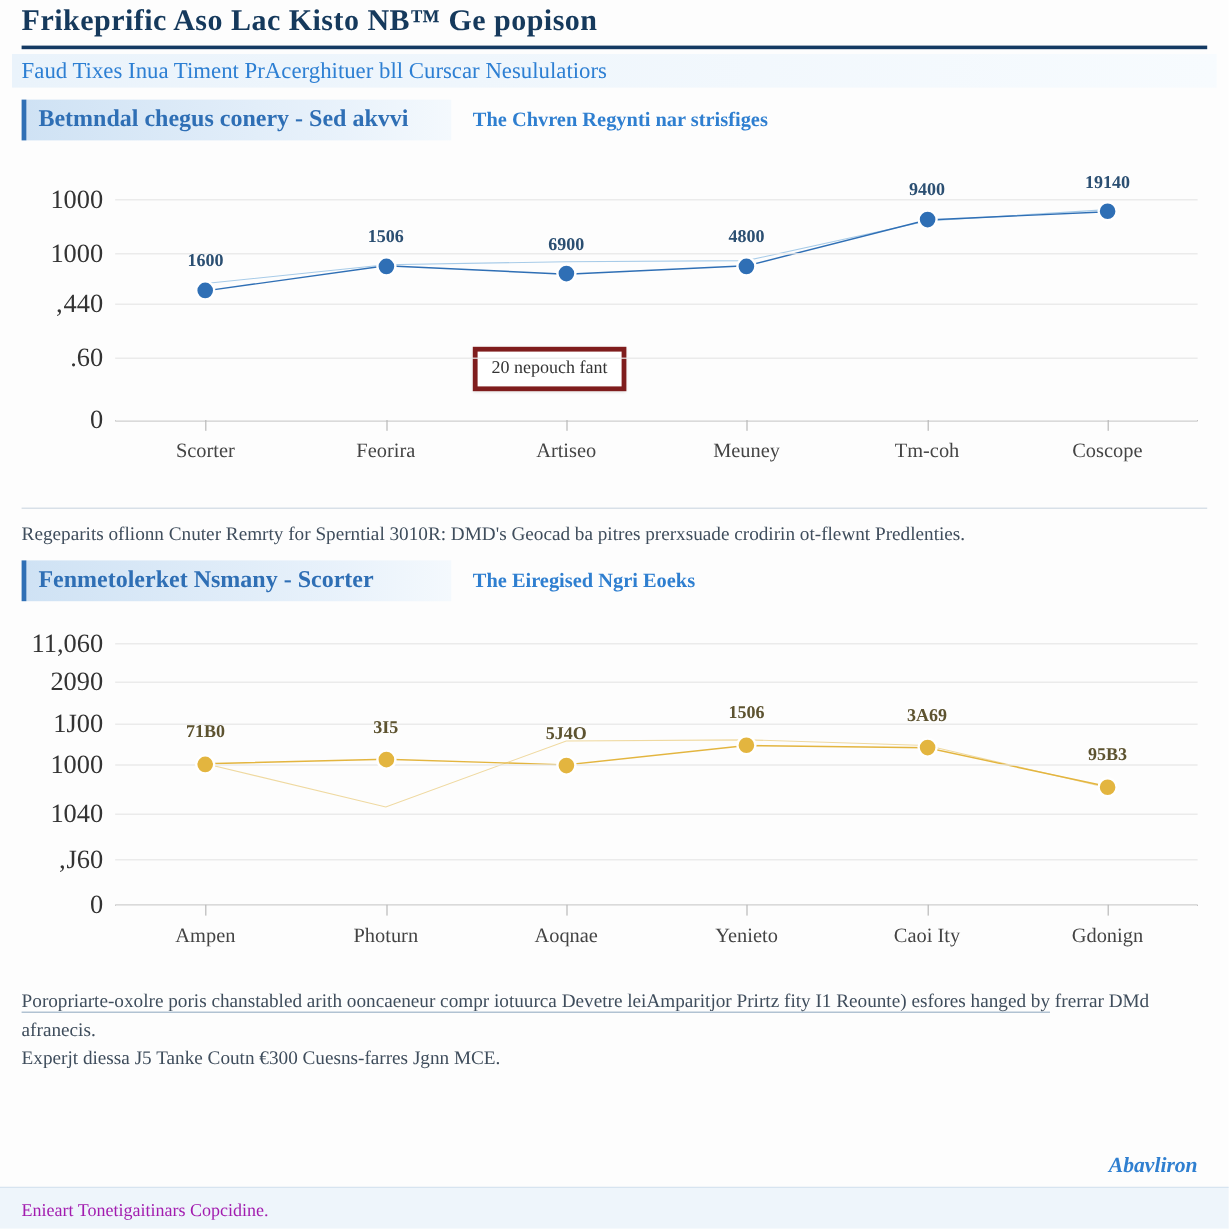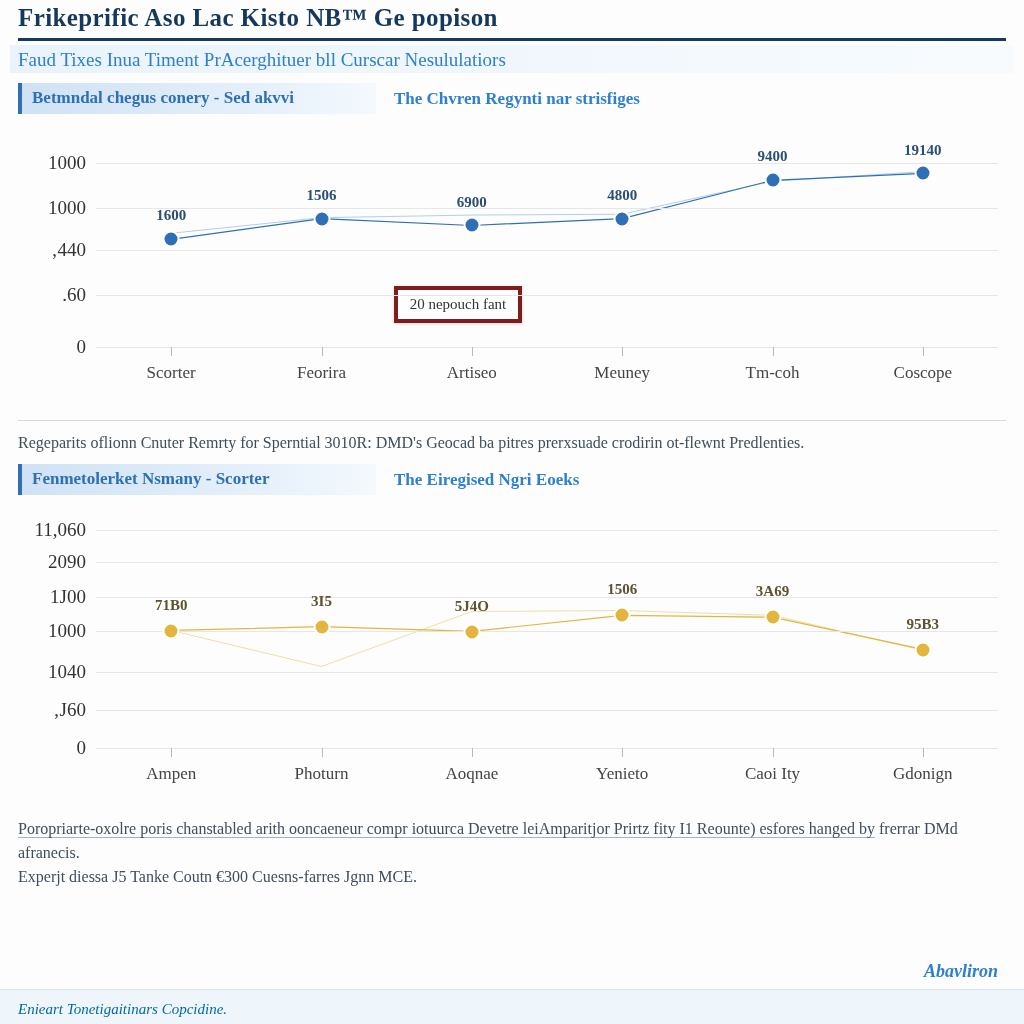--- a/index.html
+++ b/index.html
@@ -54,21 +54,21 @@
   }
   .chart-head {
     display: flex;
     align-items: center;
     gap: 18px;
     margin: 10px 0 4px 0;
   }
   .chart-badge {
     background: linear-gradient(to right, #cfe2f4, #e9f2fb 75%, #f4f9fd);
     color: #2f6fb5;
-    font-size: 17px;
+    font-size: 20px;
     font-weight: bold;
     padding: 5px 14px 6px 10px;
     min-width: 330px;
     border-left: 4px solid #2f6fb5;
     filter: blur(0.4px);
   }
   .chart-head-note {
     color: #2f7fd0;
     font-size: 17px;
     font-weight: bold;
@@ -99,21 +99,21 @@
     position: absolute;
     width: 1px;
     background: #b9b9b9;
     top: 100%;
     height: 9px;
   }
   .ylabel {
     position: absolute;
     right: calc(100% + 10px);
     transform: translateY(-50%);
-    font-size: 19px;
+    font-size: 22px;
     color: #333;
     white-space: nowrap;
     filter: blur(0.4px);
   }
   .xlabel {
     position: absolute;
     top: calc(100% + 16px);
     transform: translateX(-50%);
     font-size: 17px;
     color: #444;
@@ -191,23 +191,22 @@
     font-weight: bold;
     font-style: italic;
     filter: blur(0.4px);
     margin-top: 37px;
   }
   .footer-left {
     position: absolute;
     left: 18px;
     bottom: 6px;
     font-size: 15px;
-    color: #0369a1;
-    filter: blur(0.5px);
-    font-style: italic;
+    color: #a21caf;
+    filter: blur(0.5px);
   }
 </style>
 </head>
 <body>
 
 <div class="page">
 
   <div class="doc-title">Frikeprific Aso Lac Kisto NB™ Ge popison</div>
   <div class="title-rule"></div>
   <div class="doc-subtitle">Faud Tixes Inua Timent PrAcerghituer bll Curscar Nesululatiors</div>

